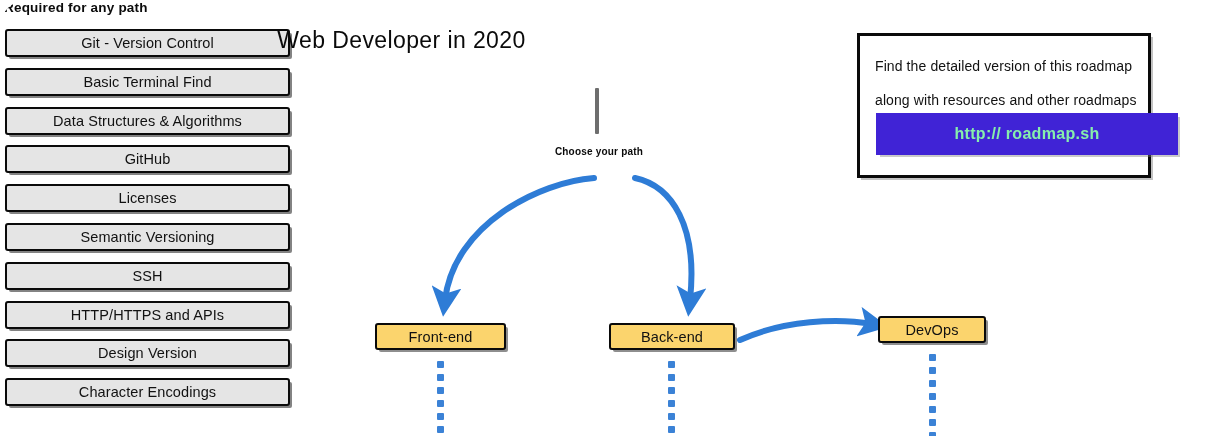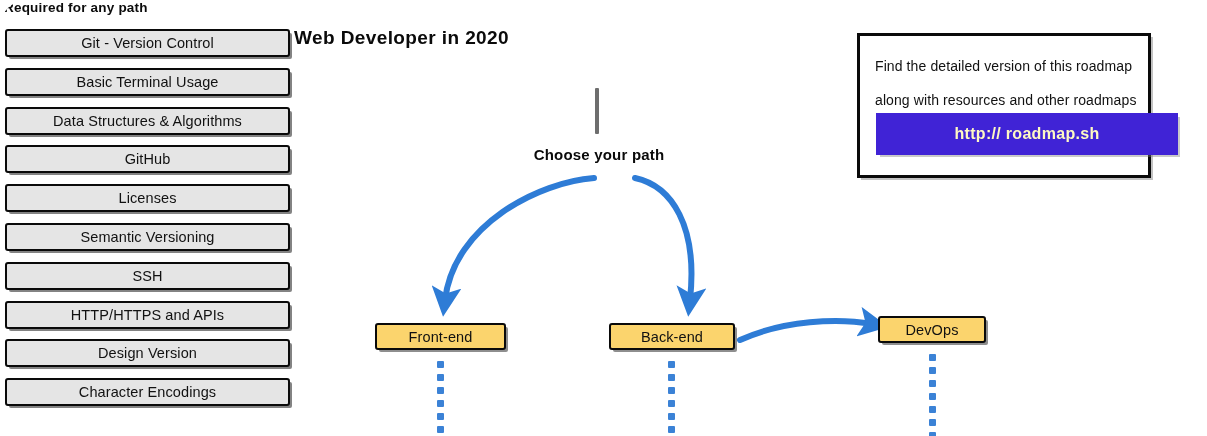--- a/index.html
+++ b/index.html
@@ -61,41 +61,41 @@
     position: absolute;
     left: 0;
     top: 27px;
     width: 1207px;
     text-align: center;
     pointer-events: none;
   }
   #main-title-text {
     display: inline-block;
     margin-left: -404px;
-    font-size: 19px;
-    font-weight: bold;
+    font-size: 23px;
+    font-weight: normal;
     color: #0a0a0a;
     letter-spacing: 0.4px;
   }
   #title-stem {
     position: absolute;
     left: 595px;
     top: 88px;
     width: 4px;
     height: 46px;
     background: #6e6e6e;
     border-radius: 1px;
   }
   #choose-path-label {
     position: absolute;
     left: 524px;
     top: 146px;
     width: 150px;
     text-align: center;
-    font-size: 15px;
+    font-size: 10px;
     font-weight: bold;
     color: #0a0a0a;
     letter-spacing: 0.2px;
     white-space: nowrap;
   }
 
   
   #branch-arrows {
     position: absolute;
     left: 390px;
@@ -174,38 +174,38 @@
     height: 42px;
     background: #4023D6;
     display: flex;
     align-items: center;
     justify-content: center;
     box-shadow: 3px 3px 0 -1px rgba(120,120,120,0.4);
   }
   #info-button-label {
     font-size: 16px;
     font-weight: bold;
-    color: #fef9c3;
+    color: #86efac;
     letter-spacing: 0.3px;
   }
 </style>
 </head>
 <body>
 
 <div id="root">
 
   <div id="required-heading">Required for any path</div>
 
   <div id="required-list">
 
     <div class="req-item">
       <span class="req-label">Git - Version Control</span>
     </div>
     <div class="req-item">
-      <span class="req-label">Basic Terminal Usage</span>
+      <span class="req-label">Basic Terminal Find</span>
     </div>
     <div class="req-item">
       <span class="req-label">Data Structures &amp; Algorithms</span>
     </div>
     <div class="req-item">
       <span class="req-label">GitHub</span>
     </div>
     <div class="req-item">
       <span class="req-label">Licenses</span>
     </div>

